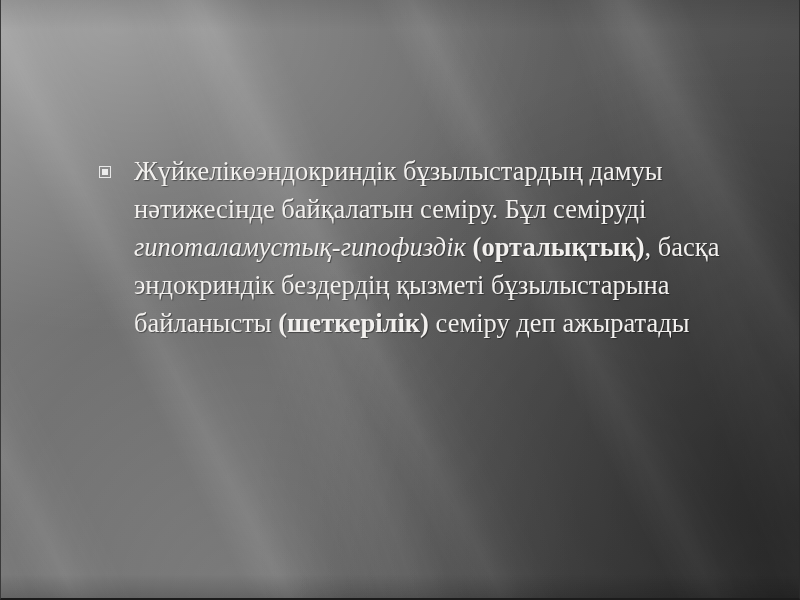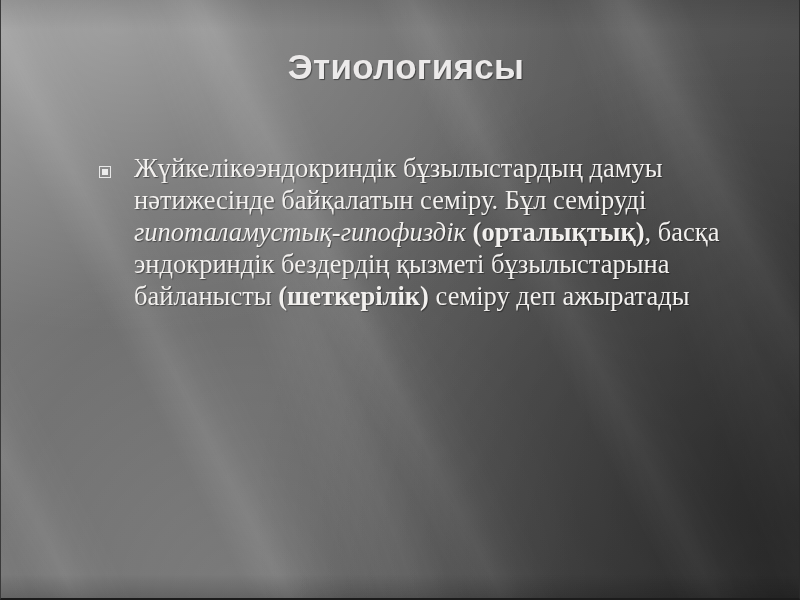--- a/index.html
+++ b/index.html
@@ -145,21 +145,21 @@
     top: 2px;
     right: 2px;
     bottom: 2px;
     background: #ececec;
   }
 
   .body-text {
     flex: 1 1 auto;
     font-family: "Liberation Serif", "DejaVu Serif", serif;
     font-size: 26.5px;
-    line-height: 32px;
+    line-height: 38px;
     color: #f2f0ee;
     text-shadow: 1px 1px 1px rgba(0,0,0,0.42);
     max-width: 625px;
   }
 
   .body-text .em-italic {
     font-style: italic;
   }
   .body-text .em-bold {
     font-weight: bold;
@@ -171,21 +171,20 @@
 <div class="slide">
 
   <div class="bg-base"></div>
   <div class="bg-rays"></div>
   <div class="bg-glow"></div>
   <div class="bg-shade"></div>
   <div class="bg-vignette"></div>
 
   <div class="content">
 
-    <div class="slide-title">Этиологиясы</div>
 
     <div class="body-block">
       <span class="bullet-marker"></span>
       <div class="body-text"><span>Жүйкелікөэндокриндік бұзылыстардың дамуы нәтижесінде байқалатын семіру. Бұл семіруді </span><span class="em-italic">гипоталамустық-гипофиздік</span><span> </span><span class="em-bold">(орталықтық)</span><span>, басқа эндокриндік бездердің қызметі бұзылыстарына байланысты </span><span class="em-bold">(шеткерілік)</span><span> семіру деп ажыратады</span></div>
     </div>
 
   </div>
 </div>
 
 </body></html>

